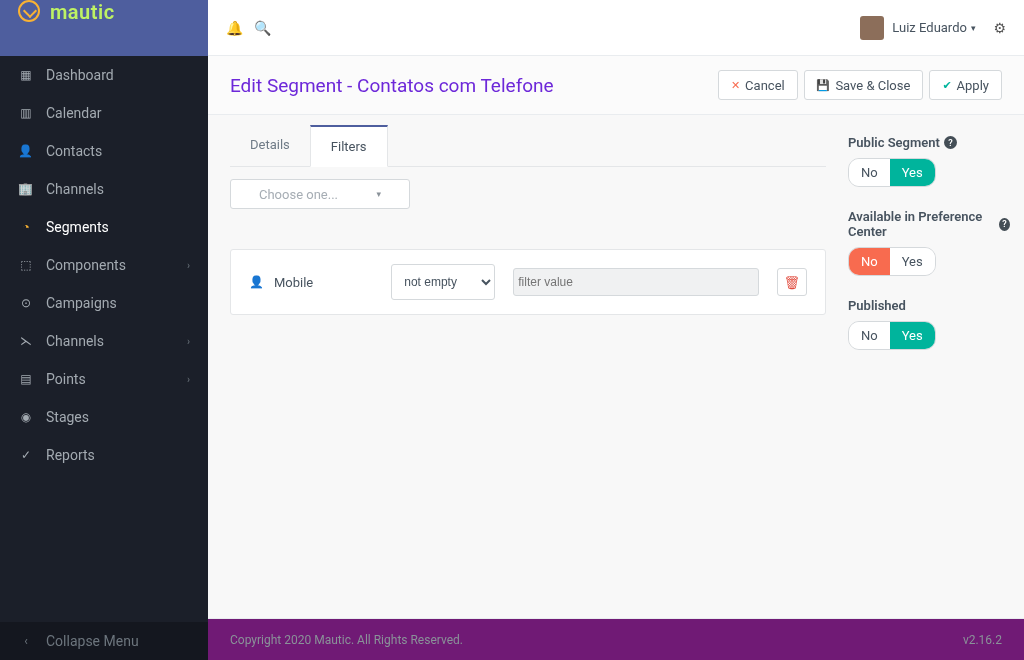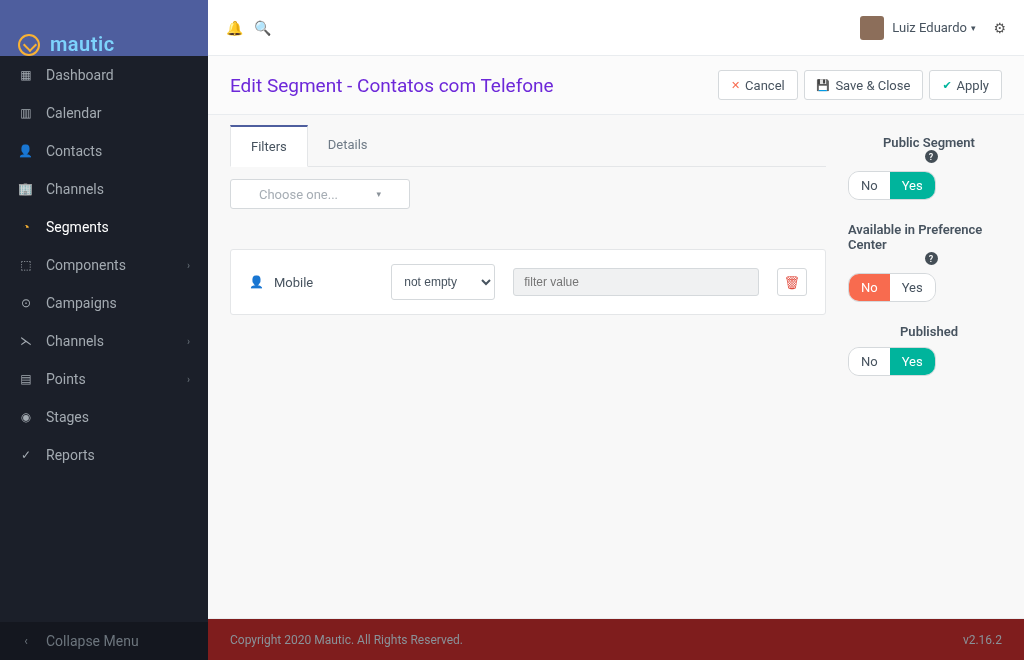--- a/index.html
+++ b/index.html
@@ -1,19 +1,19 @@
 <!DOCTYPE html>
 <html><head>
 <meta charset="utf-8">
 <style>
   * { box-sizing: border-box; margin: 0; padding: 0; }
   body { font-family: -apple-system, "Segoe UI", Roboto, "Helvetica Neue", Arial, sans-serif; font-size: 13px; color: #47535f; width: 1024px; height: 660px; overflow: hidden; position: relative; }
   .app { display: flex; height: 660px; }
   .sidebar { width: 208px; background: #1b1f29; color: #a3aab1; display: flex; flex-direction: column; flex-shrink: 0; }
-  .sidebar-brand { height: 56px; background: #4e5e9e; display: flex; align-items: flex-end; padding: 0 18px; color: #7dd3fc; }
+  .sidebar-brand { height: 56px; background: #4e5e9e; display: flex; align-items: flex-start; padding: 0 18px; color: #bef264; }
   .sidebar-brand .logo-icon { width: 22px; height: 22px; border: 2px solid #f9b233; border-radius: 50%; margin-right: 10px; position: relative; }
   .sidebar-brand .logo-icon::after { content: ""; position: absolute; width: 8px; height: 8px; border-right: 2px solid #f9b233; border-bottom: 2px solid #f9b233; bottom: 4px; left: 5px; transform: rotate(45deg); }
   .sidebar-brand .brand-text { font-size: 20px; font-weight: 600; letter-spacing: .5px; }
   .sidebar-item { display: flex; align-items: center; height: 38px; padding: 0 18px; cursor: pointer; color: #a3aab1; }
   .sidebar-item.active { color: #fff; }
   .sidebar-item .sb-icon { width: 16px; text-align: center; margin-right: 12px; font-size: 12px; }
   .sidebar-item .sb-label { flex: 1; font-size: 14px; }
   .sidebar-item .sb-chevron { font-size: 10px; color: #6c757d; }
   .sidebar-item.collapse { background: #14171f; color: #6c757d; margin-top: auto; }
   .main { flex: 1; display: flex; flex-direction: column; background: #f8f8f8; }
@@ -35,31 +35,31 @@
   .content-main { flex: 1; padding: 0 22px; }
   .tabs { display: flex; border-bottom: 1px solid #e4e6e8; margin-top: 10px; }
   .tab { padding: 12px 20px; font-size: 13px; color: #6f7b87; cursor: pointer; }
   .tab.active { color: #47535f; background: #fff; border: 1px solid #e4e6e8; border-bottom-color: #fff; border-top: 2px solid #4e5e9e; margin-bottom: -1px; }
   .select-like { margin-top: 12px; width: 180px; height: 30px; border: 1px solid #d5d9dc; border-radius: 3px; background: #fff; padding: 0 28px; display: flex; align-items: center; color: #a6adb4; cursor: pointer; }
   .select-like .caret { margin-left: auto; font-size: 9px; color: #8a9299; }
   .filter-row { margin-top: 40px; border: 1px solid #e4e6e8; border-radius: 3px; padding: 14px 18px; display: flex; align-items: center; gap: 18px; background: #fff; }
   .filter-field { display: flex; align-items: center; color: #47535f; font-size: 13px; }
   .filter-field .ficon { margin-right: 10px; font-size: 12px; }
   .operator { width: 104px; height: 36px; border: 1px solid #d5d9dc; border-radius: 3px; padding: 0 8px; font-size: 12px; color: #47535f; background: #fff; margin-left: 60px; }
-  .filter-value { flex: 1; height: 28px; border: 1px solid #d5d9dc; border-radius: 3px; padding: 0 10px; font-size: 12px; background: #f0f1f2; color: #999; }
+  .filter-value { flex: 1; height: 28px; border: 1px solid #d5d9dc; border-radius: 3px; padding: 0 4px; font-size: 12px; background: #f0f1f2; color: #999; }
   .delete-btn { width: 30px; height: 28px; border: 1px solid #d5d9dc; border-radius: 3px; background: #fff; color: #e24c3f; cursor: pointer; display: flex; align-items: center; justify-content: center; }
   .side-panel { width: 176px; padding: 20px 14px 0 0; }
   .sp-group { margin-bottom: 22px; }
-  .sp-label { font-size: 13px; font-weight: 600; color: #47535f; margin-bottom: 8px; display: flex; align-items: center; flex-direction: column; }
+  .sp-label { font-size: 13px; font-weight: 600; color: #47535f; margin-bottom: 8px; display: flex; align-items: center; }
   .sp-label .help { margin-left: 4px; width: 13px; height: 13px; border-radius: 50%; background: #444e56; color: #fff; font-size: 9px; display: inline-flex; align-items: center; justify-content: center; }
   .toggle { display: inline-flex; border: 1px solid #d5d9dc; border-radius: 11px; overflow: hidden; }
   .toggle span { padding: 6px 12px; font-size: 13px; cursor: pointer; background: #fff; color: #47535f; }
   .toggle span.on { background: #00b49c; color: #fff; }
   .toggle span.off { background: #f86b4f; color: #fff; }
-  .footer { height: 42px; border-top: 1px solid #e9ecef; display: flex; align-items: center; padding: 0 22px; color: #8a9299; font-size: 12px; background: #7f1d1d; }
+  .footer { height: 42px; border-top: 1px solid #e9ecef; display: flex; align-items: center; padding: 0 22px; color: #8a9299; font-size: 12px; background: #701a75; }
   .footer .ver { margin-left: auto; }
 </style>
 </head>
 <body>
 
 <div class="app">
   <div class="sidebar">
     <div class="sidebar-brand">
       <span class="logo-icon"></span>
       <span class="brand-text">mautic</span>
@@ -140,22 +140,22 @@
         </div>
       <div class="btn">
           <span class="bicon green">✔</span>
           <span>Apply</span>
         </div>
     </div>
 
     <div class="content">
       <div class="content-main">
         <div class="tabs">
+          <div class="tab">Details</div>
           <div class="tab active">Filters</div>
-          <div class="tab">Details</div>
         </div>
         <div class="select-like">
           <span>Choose one...</span>
           <span class="caret">▾</span>
         </div>
         <div class="filter-row">
           <div class="filter-field">
             <span class="ficon">👤</span>
             <span>Mobile</span>
           </div>

